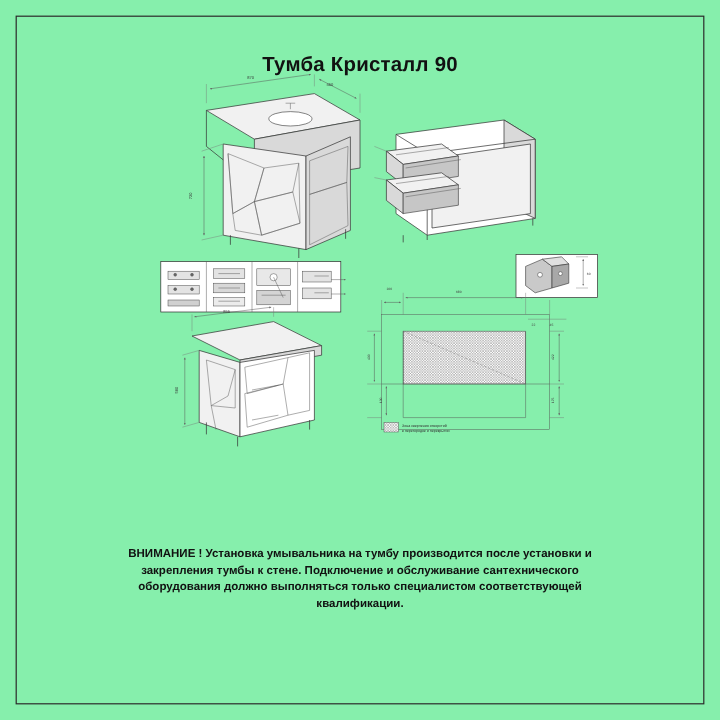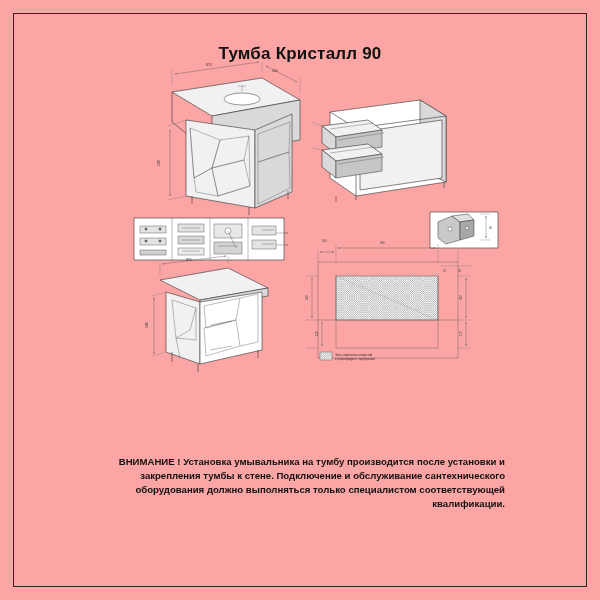--- a/index.html
+++ b/index.html
@@ -10,21 +10,21 @@
   body {
     width: 600px;
     height: 600px;
     font-family: "Liberation Sans", sans-serif;
     overflow: hidden;
   }
   #page {
     position: relative;
     width: 600px;
     height: 600px;
-    background: #fca5a5;
+    background: #86efac;
   }
   .sheet-border {
     position: absolute;
     left: 13px;
     top: 13px;
     width: 574px;
     height: 574px;
     border: 1px solid #2b2b2b;
     box-sizing: border-box;
   }
@@ -37,21 +37,21 @@
     font-size: 17px;
     font-weight: bold;
     color: #111111;
     letter-spacing: 0.2px;
   }
   .notice {
     position: absolute;
     left: 95px;
     top: 455px;
     width: 410px;
-    text-align: right;
+    text-align: center;
     font-size: 9.6px;
     font-weight: bold;
     line-height: 14px;
     color: #111111;
   }
   .diagram {
     position: absolute;
     left: 0;
     top: 0;
     width: 600px;

